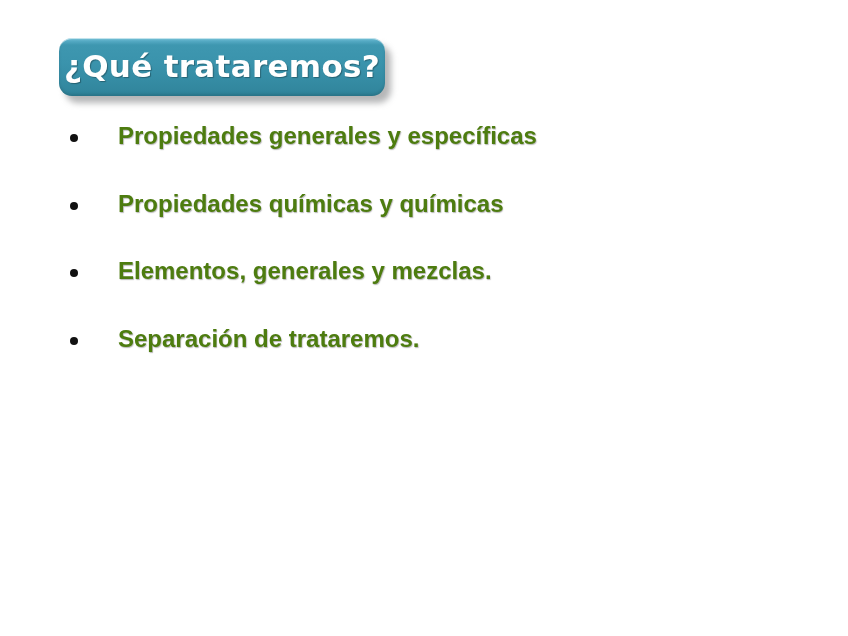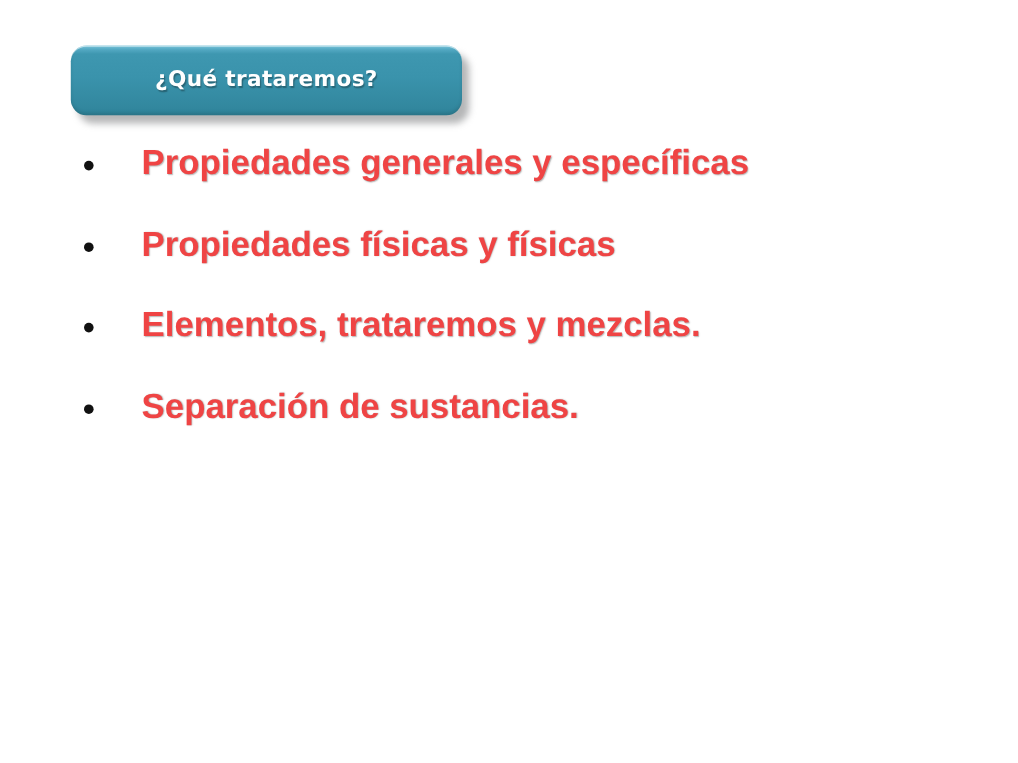--- a/index.html
+++ b/index.html
@@ -61,21 +61,21 @@
       inset 0 1px 0 rgba(255,255,255,0.55),
       inset 0 -2px 3px rgba(0,0,0,0.12);
     display: flex;
     align-items: center;
     justify-content: center;
   }
 
   .title-text {
     color: #ffffff;
     font-family: "DejaVu Sans", sans-serif;
-    font-size: 18px;
+    font-size: 31px;
     font-weight: bold;
     letter-spacing: 0.3px;
     line-height: 1;
     text-shadow: 1px 1px 1px rgba(0,0,0,0.30);
     white-space: nowrap;
     margin-top: -1px;
   }
 
   
   .bullet-list {
@@ -98,23 +98,23 @@
     top: 12px;
     width: 8px;
     height: 8px;
     border-radius: 50%;
     background: #111111;
   }
 
   .bullet-text {
     margin-left: 118px;
     font-family: "Liberation Sans", sans-serif;
-    font-size: 29px;
+    font-size: 24px;
     line-height: 28px;
-    color: #ef4444;
+    color: #4d7c0f;
     white-space: nowrap;
     text-shadow: 0.7px 0.7px 1.1px rgba(90,90,90,0.45);
   }
 
   .bullet-text .b {
     font-weight: bold;
   }
   .bullet-text .r {
     font-weight: bold;
   }
@@ -134,28 +134,28 @@
   <div class="bullet-list">
 
     <div class="bullet-row">
       <span class="bullet-marker"></span>
       <span class="bullet-text"><span class="b">Propiedades generales y específicas</span></span>
     </div>
 
 
     <div class="bullet-row">
       <span class="bullet-marker"></span>
-      <span class="bullet-text"><span class="r">Propiedades </span><span class="b">físicas y físicas</span></span>
+      <span class="bullet-text"><span class="r">Propiedades </span><span class="b">químicas y químicas</span></span>
     </div>
 
     <div class="bullet-row">
       <span class="bullet-marker"></span>
-      <span class="bullet-text"><span class="b">Elementos</span><span class="r">, </span><span class="b">trataremos</span><span class="r"> y </span><span class="b">mezclas</span><span class="r">.</span></span>
+      <span class="bullet-text"><span class="b">Elementos</span><span class="r">, </span><span class="b">generales</span><span class="r"> y </span><span class="b">mezclas</span><span class="r">.</span></span>
     </div>
 
     <div class="bullet-row">
       <span class="bullet-marker"></span>
-      <span class="bullet-text"><span class="b">Separación</span><span class="r"> de sustancias.</span></span>
+      <span class="bullet-text"><span class="b">Separación</span><span class="r"> de trataremos.</span></span>
     </div>
 
   </div>
 
 </div>
 
 </body></html>

